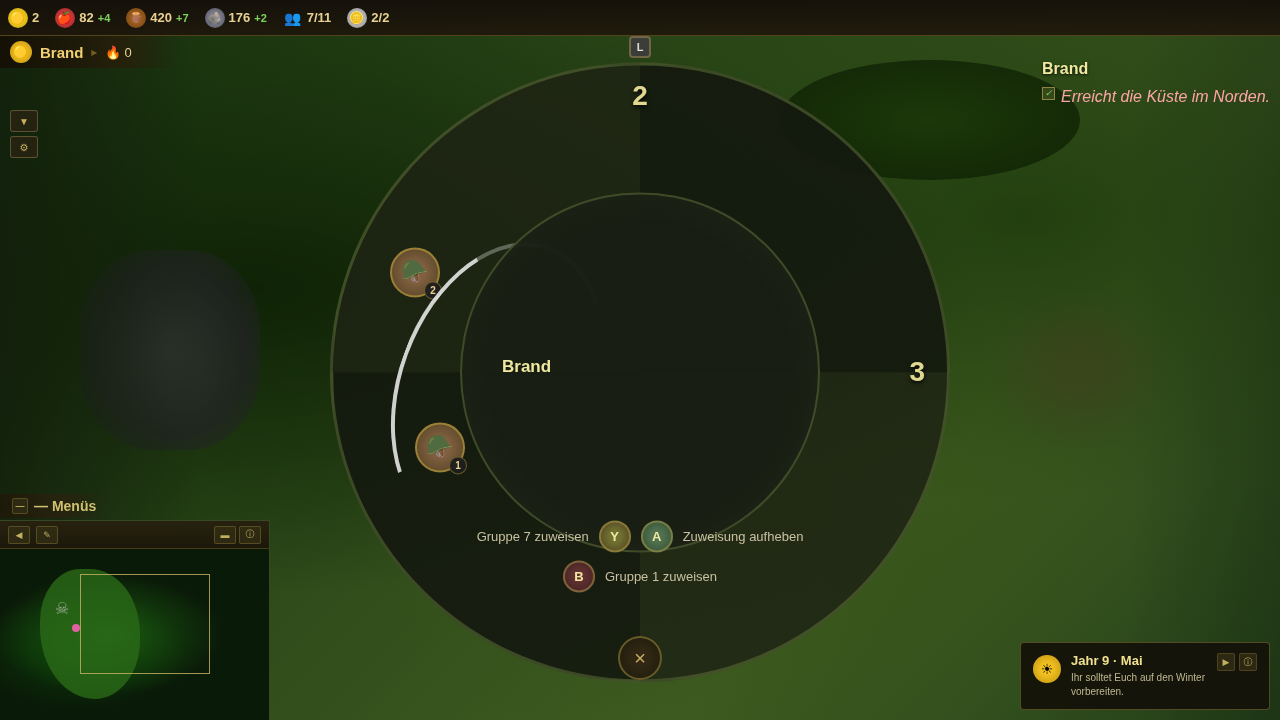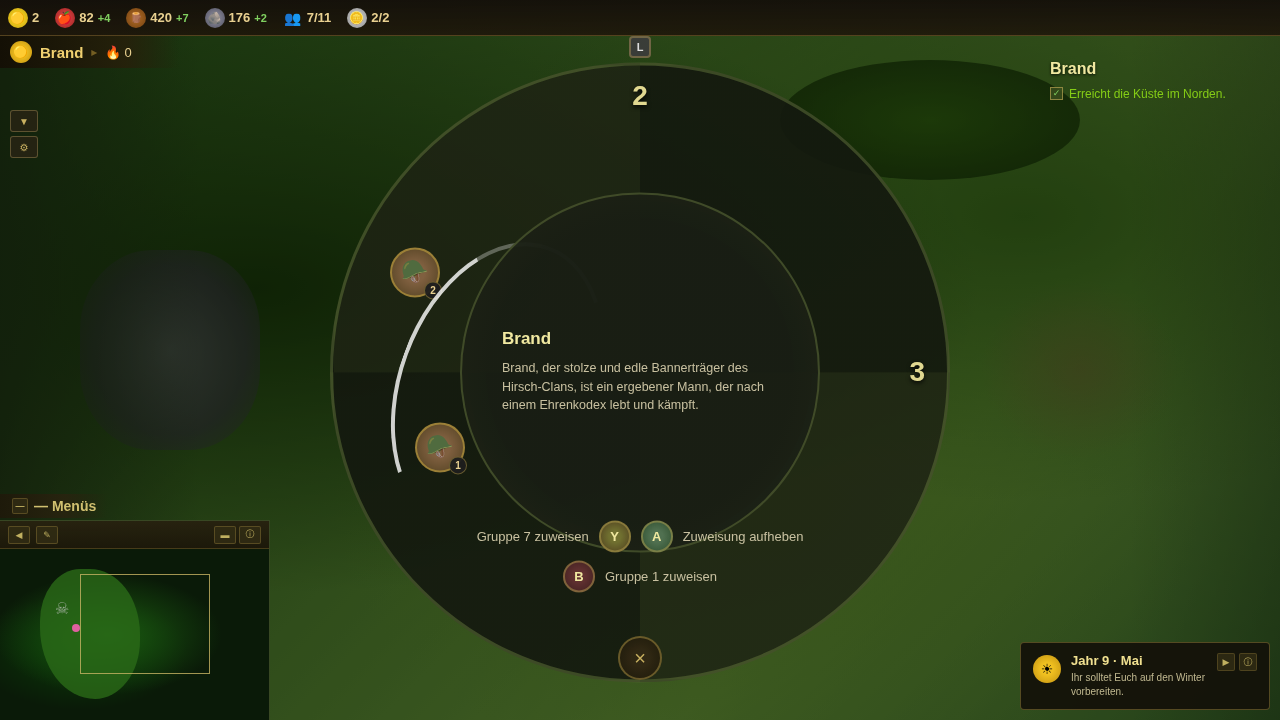--- a/index.html
+++ b/index.html
@@ -540,23 +540,24 @@
       font-weight: bold;
       margin-bottom: 8px;
       text-shadow: 0 1px 3px rgba(0,0,0,0.8);
     }
 
     .objective-item {
       display: flex;
       align-items: flex-start;
       gap: 6px;
       margin-bottom: 6px;
-      color: #84cc16;
-      font-size: 12px;
+      color: #fca5a5;
+      font-size: 16px;
       line-height: 1.4;
+      font-style: italic;
     }
 
     .objective-checkbox {
       width: 13px;
       height: 13px;
       border: 1px solid rgba(180,160,80,0.7);
       background: rgba(20,20,15,0.8);
       flex-shrink: 0;
       margin-top: 1px;
       display: flex;
@@ -746,21 +747,20 @@
 
     <div class="unit-avatar ua2">
       🪖
       <div class="badge">1</div>
     </div>
 
     <div class="white-arc"></div>
 
     <div class="center-circle">
       <div class="char-name">Brand</div>
-      <div class="char-desc">Brand, der stolze und edle Bannerträger des Hirsch-Clans, ist ein ergebener Mann, der nach einem Ehrenkodex lebt und kämpft.</div>
     </div>
 
     <div class="action-buttons">
       <div class="action-row">
         <span class="action-text">Gruppe 7 zuweisen</span>
         <div class="btn-circle btn-y">Y</div>
         <div class="btn-circle btn-a">A</div>
         <span class="action-text">Zuweisung aufheben</span>
       </div>
       <div class="action-row">

